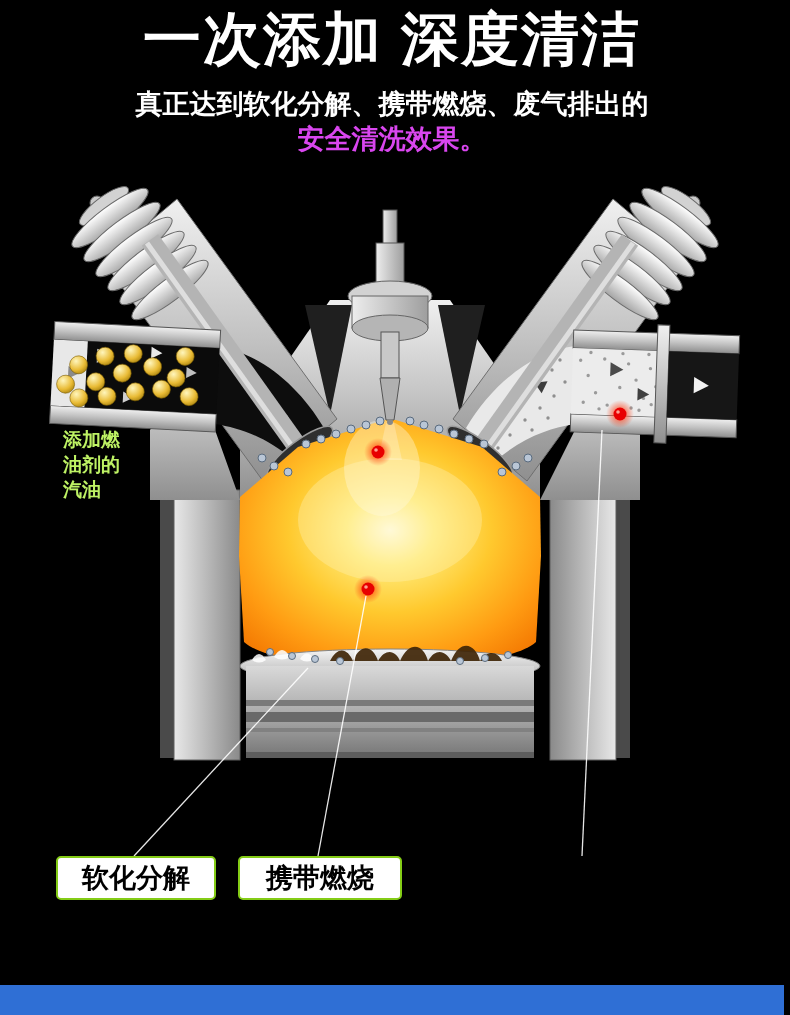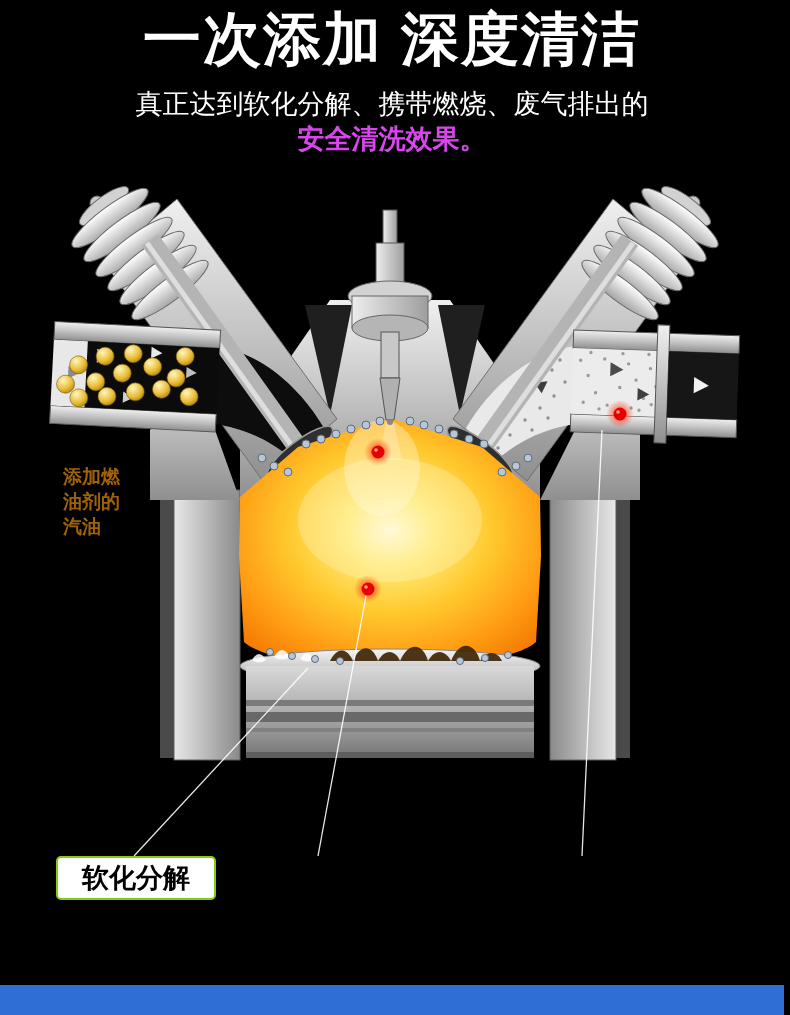--- a/index.html
+++ b/index.html
@@ -1,24 +1,24 @@
 <!DOCTYPE html>
 <html><head>
 <meta charset="utf-8">
 <style>
   html,body{margin:0;padding:0;background:#000;}
   .page{position:relative;width:784px;height:1015px;background:#000;overflow:hidden;
         font-family:"Liberation Sans","DejaVu Sans",sans-serif;}
   .abs{position:absolute;}
   .title{top:0px;left:0;width:100%;text-align:center;color:#fff;font-size:58px;
          font-weight:900;letter-spacing:2px;line-height:1.35;}
-  .sub1{top:86px;left:0;width:100%;text-align:center;color:#fff;font-size:27px;font-weight:400;}
+  .sub1{top:86px;left:0;width:100%;text-align:center;color:#fff;font-size:27px;font-weight:700;}
   .sub2{top:121px;left:0;width:100%;text-align:center;color:#d946ef;font-size:27px;font-weight:800;}
   .engine{left:0;top:0;}
-  .intake-label{left:63px;top:464px;color:#a16207;font-size:19px;font-weight:700;line-height:1.32;}
+  .intake-label{left:63px;top:427px;color:#bef264;font-size:19px;font-weight:700;line-height:1.32;}
   .callout{top:856px;height:44px;background:#fff;border:2px solid #84cc16;border-radius:5px;
            display:flex;align-items:center;justify-content:center;font-size:27px;font-weight:800;
            color:#000;box-sizing:border-box;white-space:nowrap;}
   .c1{left:56px;width:160px;}
   .c2{left:238px;width:164px;}
   .c3{left:434px;width:304px;}
   .bottom-bar{left:0;bottom:0;width:100%;height:30px;background:#2f6fd5;}
 </style>
 </head>
 <body>
@@ -316,15 +316,16 @@
     </g>
   </svg>
 
   <div class="abs intake-label">
     <span>添加燃</span><br>
     <span>油剂的</span><br>
     <span>汽油</span>
   </div>
 
   <div class="abs callout c1">软化分解</div>
+  <div class="abs callout c2">携带燃烧</div>
 
   <div class="abs bottom-bar"></div>
 </div>
 
 </body></html>

